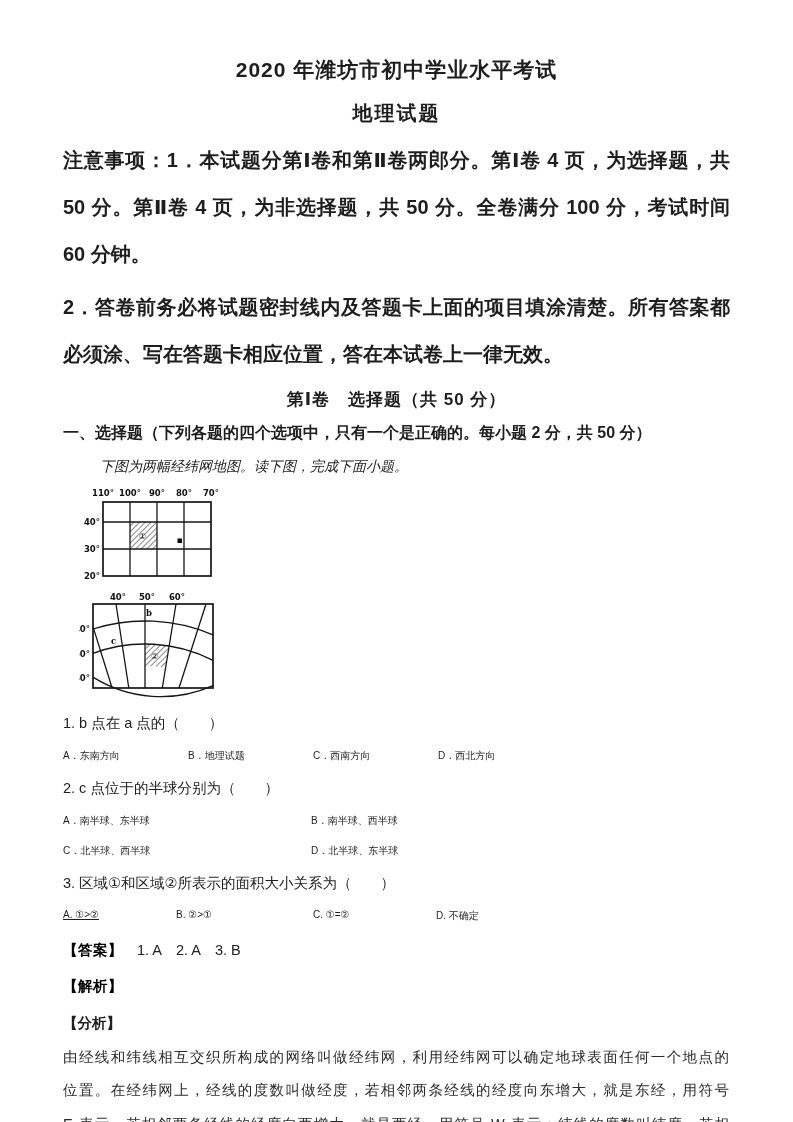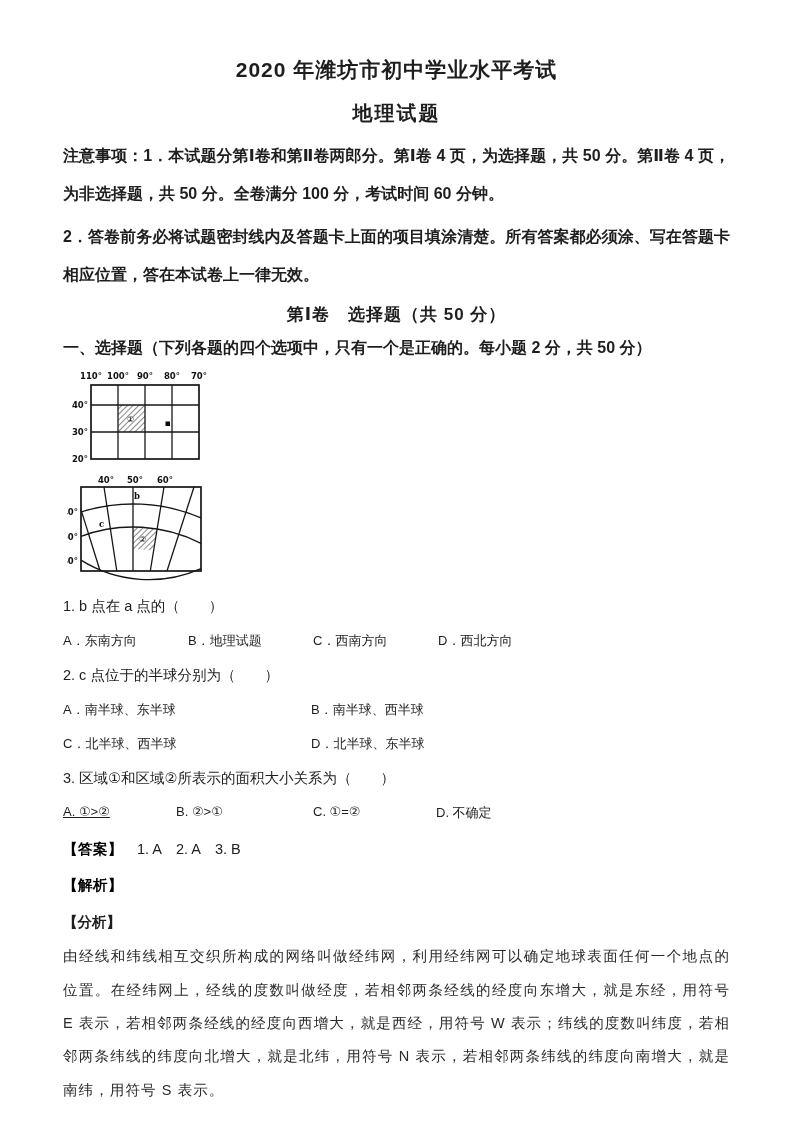--- a/index.html
+++ b/index.html
@@ -17,45 +17,45 @@
   }
   .title{
     text-align:center;font-size:21px;font-weight:bold;
     letter-spacing:1px;margin:0 0 16px 0;
   }
   .subtitle{
     text-align:center;font-size:20px;font-weight:bold;
     letter-spacing:2px;margin:0 0 10px 0;
   }
   .notice p{
-    font-size:16px;font-weight:bold;
+    font-size:20px;font-weight:bold;
     line-height:2.35;margin:0;
     text-align:justify;
   }
   .notice p + p{margin-top:6px;}
   .part-header{
     text-align:center;font-size:17px;font-weight:bold;
     margin:10px 0 0 0;letter-spacing:1px;
   }
   .section-one{
     font-size:16px;font-weight:bold;margin:12px 0 0 0;
     text-align:justify;
   }
   .intro{
     font-family:"Liberation Serif","DejaVu Serif",serif;
     font-style:italic;
     font-size:14px;margin:14px 0 0 0;padding-left:37px;
     color:#222;
   }
-  .figures{margin:10px 0 0 4px;}
+  .figures{margin:10px 0 0 16px;}
   .figures svg{display:block;}
   .map2{margin-top:4px;}
   .q-block{margin-top:0;}
   .stem{font-size:14.5px;margin:16px 0 0 0;}
-  .opt-row{display:flex;font-size:13px;margin:16px 0 0 0;}
+  .opt-row{display:flex;font-size:10px;margin:16px 0 0 0;}
   .opt-row span{display:block;}
   .opt4 span:nth-child(1){width:125px;}
   .opt4 span:nth-child(2){width:125px;}
   .opt4 span:nth-child(3){width:125px;}
   .opt4 span:nth-child(4){flex:1;}
   .opt4b span:nth-child(1){width:113px;text-decoration:underline;}
   .opt4b span:nth-child(2){width:137px;}
   .opt4b span:nth-child(3){width:123px;}
   .opt4b span:nth-child(4){flex:1;}
   .opt2 span:nth-child(1){width:248px;}
@@ -83,20 +83,21 @@
   <h1 class="title">2020 年潍坊市初中学业水平考试</h1>
   <h2 class="subtitle">地理试题</h2>
 
   <div class="notice">
     <p>注意事项：1．本试题分第Ⅰ卷和第Ⅱ卷两郎分。第Ⅰ卷 4 页，为选择题，共 50 分。第Ⅱ卷 4 页，为非选择题，共 50 分。全卷满分 100 分，考试时间 60 分钟。</p>
     <p>2．答卷前务必将试题密封线内及答题卡上面的项目填涂清楚。所有答案都必须涂、写在答题卡相应位置，答在本试卷上一律无效。</p>
   </div>
 
   <p class="part-header">第Ⅰ卷　选择题（共 50 分）</p>
   <p class="section-one">一、选择题（下列各题的四个选项中，只有一个是正确的。每小题 2 分，共 50 分）</p>
+  <p class="intro">下图为两幅经纬网地图。读下图，完成下面小题。</p>
 
   <div class="figures">
 
     <svg class="map1" width="150" height="100" viewBox="0 0 150 100">
       <defs>
         <pattern id="hatch1" width="4" height="4" patternTransform="rotate(45)" patternUnits="userSpaceOnUse">
           <line x1="0" y1="0" x2="0" y2="4" stroke="#222" stroke-width="1.1"></line>
         </pattern>
       </defs>
 

